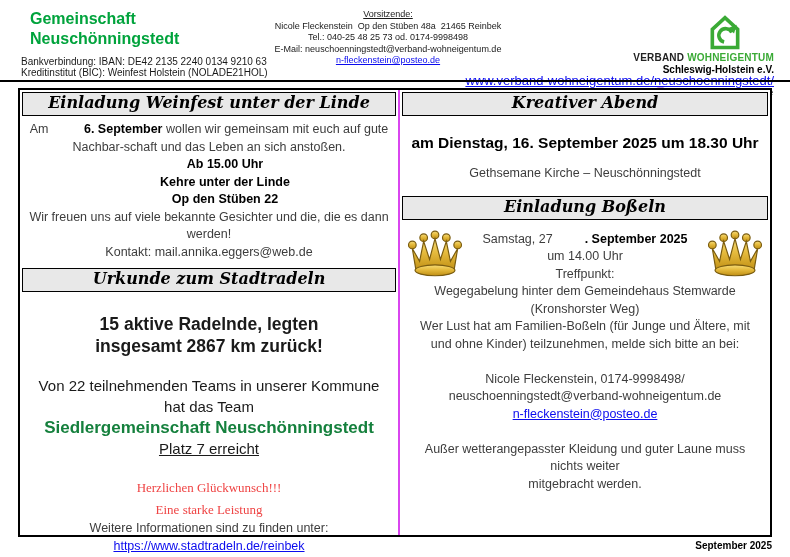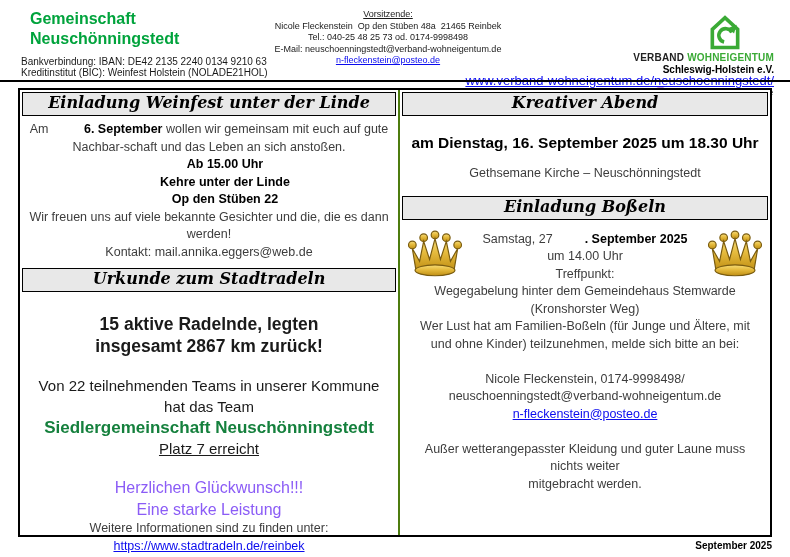--- a/index.html
+++ b/index.html
@@ -30,37 +30,37 @@
   .verband .insta-row { font-size:10px; font-weight:bold; letter-spacing:1px; line-height:13px;
                         display:flex; align-items:center; justify-content:flex-end; gap:14px; }
 
   .toprule { position:absolute; top:80px; left:0; width:790px; height:2px; background:#000; }
 
   
   .main { position:absolute; top:88px; left:18px; width:754px; height:449px;
           border:2px solid #000; display:flex; background:#fff; }
   .col { position:relative; }
   .col-left { width:378px; }
-  .col-right { flex:1; border-left:2px solid #4d7c0f; }
+  .col-right { flex:1; border-left:2px solid #d946ef; }
 
   .banner { margin:2px 2px 0 2px; border:1px solid #000; background:#e8e8e8;
             text-align:center; padding:0 0 3px 0; }
   .banner span { font-family:"DejaVu Serif", serif; font-style:italic; font-weight:bold;
                  font-size:16px; line-height:19px; }
 
   .body-txt { font-size:12.5px; line-height:17.5px; text-align:center; color:#3d3d3d; }
   .body-txt b, .b-black { color:#000;margin-left:32px; }
 
   .sec { padding:5px 9px 0 9px; text-align:center; }
 
   .headline { font-size:17.5px; font-weight:bold; line-height:22px; color:#1a1a1a; }
   .mid { font-size:15px; line-height:21px; color:#1a1a1a; }
   .mid-b { font-size:17px; font-weight:bold; line-height:21px; color:#15803d; }
   .mid-u { font-size:15px; line-height:21px; text-decoration:underline; color:#1a1a1a; }
-  .congrats { font-size:16px; line-height:21.5px; color:#8b5cf6; }
+  .congrats { font-size:13px; line-height:21.5px; color:#ef4444;font-family:Liberation Serif, serif; }
 
   .kreativ-date { font-size:15.5px; font-weight:bold; line-height:20px; color:#000; margin-top:12px; }
 
   .bosseln-wrap { position:relative; }
   .crown { position:absolute; top:8px; }
   .crown.left { left:6px; }
   .crown.right { right:6px; }
 
   .spacer-line { height:17.5px; } .gap16 { height:16px; } .gap18 { height:18px; }
 

